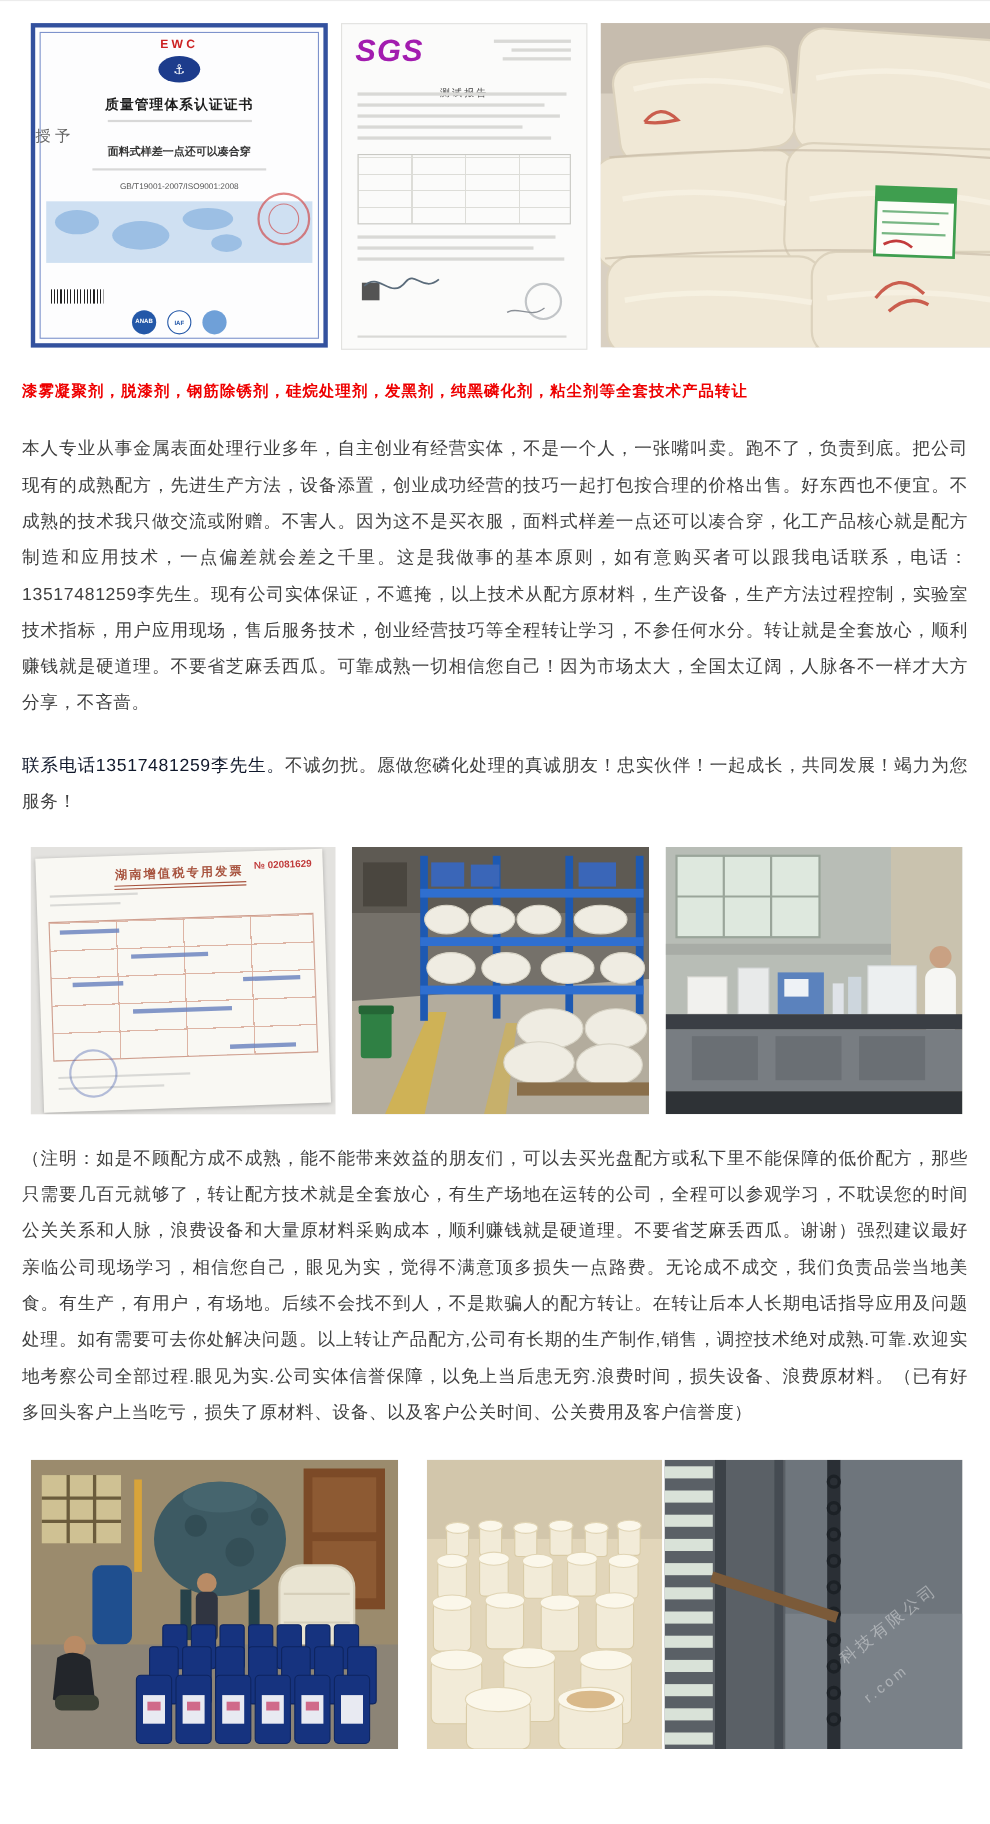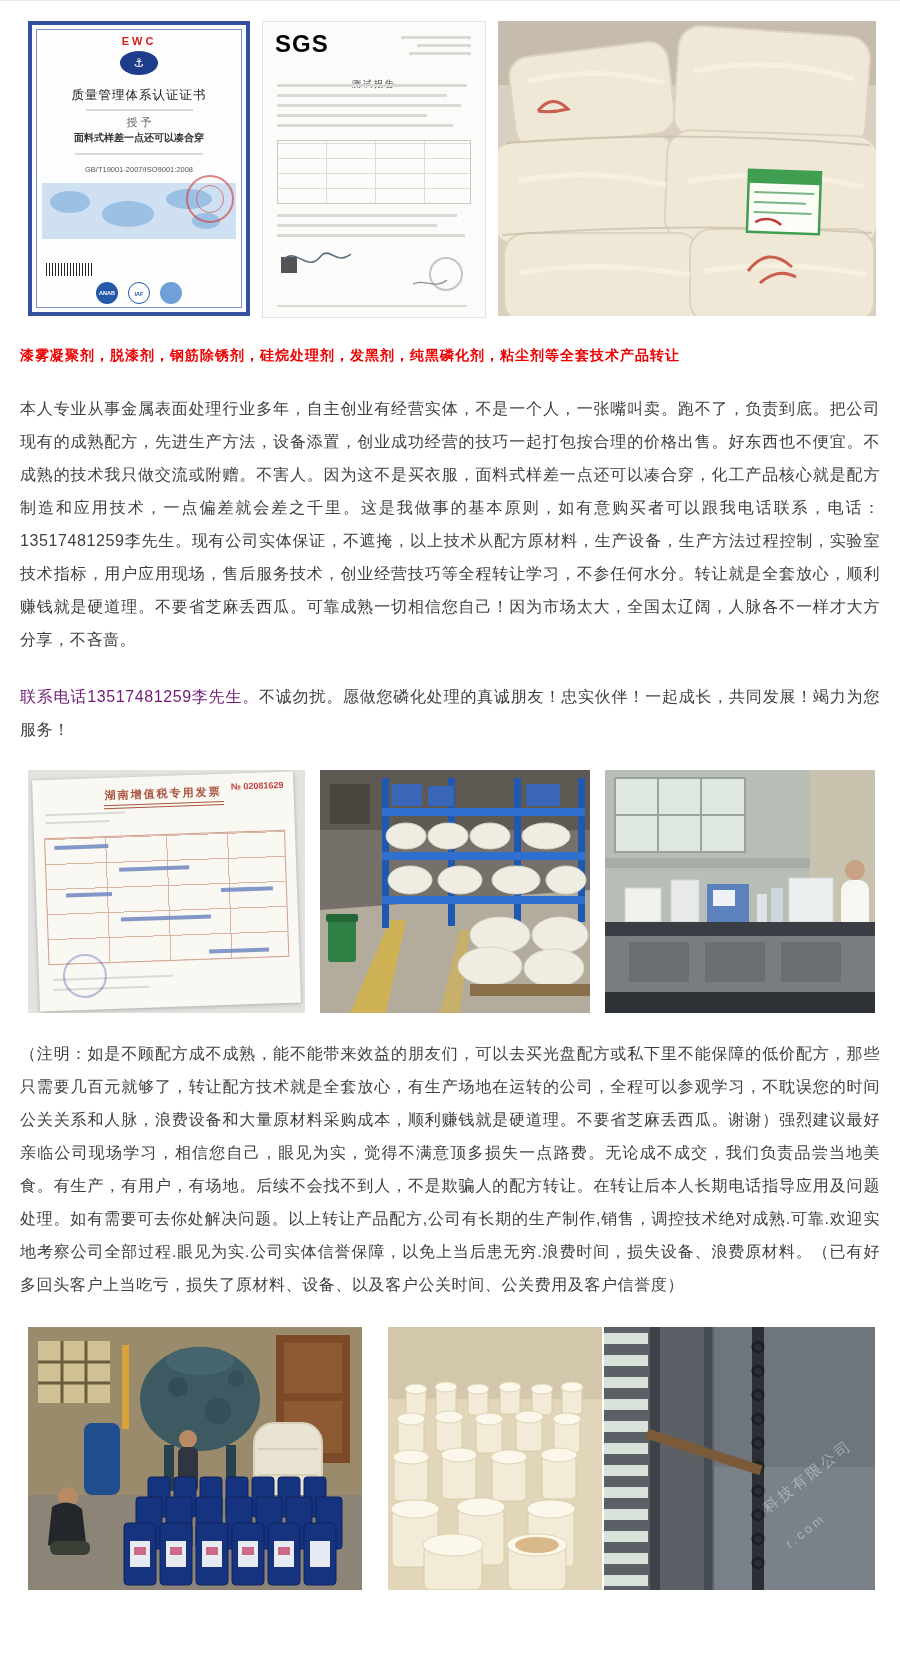--- a/index.html
+++ b/index.html
@@ -4,44 +4,44 @@
 <style>
   html,body{margin:0;padding:0;background:#fff;}
   body{width:900px;font-family:"Liberation Sans","DejaVu Sans",sans-serif;color:#3f3f3f;}
   .page{width:900px;box-sizing:border-box;padding:20px 20px 24px;border-top:1px solid #ececec;}
   .section-title{font-size:20px;font-weight:bold;color:#1a66cc;margin:0 0 18px 8px;letter-spacing:1px;}
   .img-row{display:flex;align-items:flex-start;margin:0 0 0 8px;}
   .photo{position:relative;overflow:hidden;flex:none;background:#eee;}
   .photo svg{display:block;position:absolute;left:0;top:0;}
   .headline{color:#ee0000;font-size:14px;font-weight:bold;letter-spacing:1px;margin:24px 0 0 0;line-height:26px;}
   .body-text{font-size:16px;line-height:33px;letter-spacing:.6px;color:#3f3f3f;margin:24px 0 0 0;text-align:justify;}
-  .red{color:#701a75;}
+  .red{color:#0f172a;}
   
   .cert{background:#fdfdfe;border:4px solid #33519e;}
   .cert-inner{position:absolute;inset:4px;border:1px solid #7e93cc;}
   .cert .c-ewc{position:absolute;top:10px;left:0;right:0;text-align:center;color:#c22;font-size:11px;font-weight:bold;letter-spacing:3px;}
   .cert .c-emblem{position:absolute;top:26px;left:50%;width:38px;height:24px;margin-left:-19px;background:#1d3c8c;border-radius:50%;color:#fff;font-size:12px;text-align:center;line-height:24px;}
-  .cert .c-title{position:absolute;top:62px;left:0;right:0;text-align:center;font-size:12.5px;font-weight:normal;color:#1c1c1c;letter-spacing:1px;}
-  .cert .c-grant{position:absolute;top:90px;left:0;right:0;text-align:center;font-size:11px;color:#666;}
+  .cert .c-title{position:absolute;top:62px;left:0;right:0;text-align:center;font-size:12.5px;font-weight:bold;color:#1c1c1c;letter-spacing:1px;}
+  .cert .c-grant{position:absolute;top:90px;left:0;right:0;font-size:14px;color:#666;}
   .cert .c-company{position:absolute;top:106px;left:0;right:0;text-align:center;font-size:10px;font-weight:bold;color:#333;}
   .cert .c-line{position:absolute;left:25%;width:50%;height:2px;background:#d8d8d8;}
   .cert .c-standard{position:absolute;top:140px;left:0;right:0;text-align:center;font-size:7.5px;color:#555;}
   .cert .c-map{position:absolute;top:158px;left:10px;right:10px;height:56px;background:#cfe0f2;}
   .cert .blob{position:absolute;background:#9cbfe4;border-radius:50%;}
   .cert .c-stamp{position:absolute;top:150px;right:12px;width:44px;height:44px;border:2px solid #d04444;border-radius:50%;opacity:.65;}
   .cert .c-stamp:after{content:"";position:absolute;inset:8px;border:1px solid #d04444;border-radius:50%;}
   .cert .c-barcode{position:absolute;bottom:36px;left:14px;width:48px;height:13px;background:repeating-linear-gradient(90deg,#222 0 1px,#fff 1px 3px);}
   .cert .c-logos{position:absolute;bottom:8px;left:0;right:0;display:flex;justify-content:center;gap:10px;}
   .cert .c-logo{width:22px;height:22px;border-radius:50%;font-size:5.5px;text-align:center;line-height:22px;font-weight:bold;}
   .cert .l1{background:#2458a8;color:#fff;}
   .cert .l2{background:#fff;border:1.5px solid #2458a8;color:#2458a8;box-sizing:border-box;}
   .cert .l3{background:#6fa0d8;}
   
   .sgs{background:#fbfbfa;border:1px solid #e2e2df;}
-  .sgs .s-logo{position:absolute;top:8px;left:12px;font-size:24px;font-weight:bold;color:#000000;letter-spacing:1px;}
+  .sgs .s-logo{position:absolute;top:8px;left:12px;font-size:28px;font-weight:bold;font-style:italic;color:#a21caf;letter-spacing:1px;}
   .sgs .s-head{position:absolute;top:56px;left:0;right:0;text-align:center;font-size:9px;color:#444;letter-spacing:2px;}
   .gline{position:absolute;height:3px;background:#d9d9d6;}
   .sgs .s-table{position:absolute;top:118px;left:14px;right:14px;height:62px;border:1px solid #c9c9c4;background:
      repeating-linear-gradient(0deg,transparent 0 14px,#ddddd8 14px 15px),
      repeating-linear-gradient(90deg,transparent 0 48px,#ddddd8 48px 49px);}
   .sgs .s-stampdark{position:absolute;left:18px;bottom:44px;width:16px;height:16px;background:#2b2b2b;opacity:.8;}
   .sgs .s-stamp{position:absolute;right:22px;bottom:26px;width:30px;height:30px;border:2px solid #8a8f96;border-radius:50%;opacity:.5;}
   
   .invoice{background:#e3e2df;}
   .inv-paper{position:absolute;inset:6px 8px;background:#f9f8f3;transform:rotate(-2deg);box-shadow:0 1px 4px rgba(0,0,0,.25);}
@@ -57,21 +57,21 @@
   .wm{position:absolute;color:rgba(255,255,255,.38);font-size:15px;letter-spacing:3px;transform:rotate(-38deg);white-space:nowrap;}
 </style>
 </head>
 <body>
 
 <div class="page">
 
 
   <div class="img-row" style="gap:12px;margin-bottom:4px;">
 
-    <div class="photo cert" style="width:214px;height:287px;">
+    <div class="photo cert" style="width:214px;height:287px;padding-left:48px;">
       <div class="cert-inner"></div>
       <div class="c-ewc">EWC</div>
       <div class="c-emblem">⚓</div>
       <div class="c-title">质量管理体系认证证书</div>
       <div class="c-line" style="top:84px;"></div>
       <div class="c-grant">授  予</div>
       <div class="c-company">面料式样差一点还可以凑合穿</div>
       <div class="c-line" style="top:128px;width:60%;left:20%;"></div>
       <div class="c-standard">GB/T19001-2007/ISO9001:2008</div>
       <div class="c-map">

